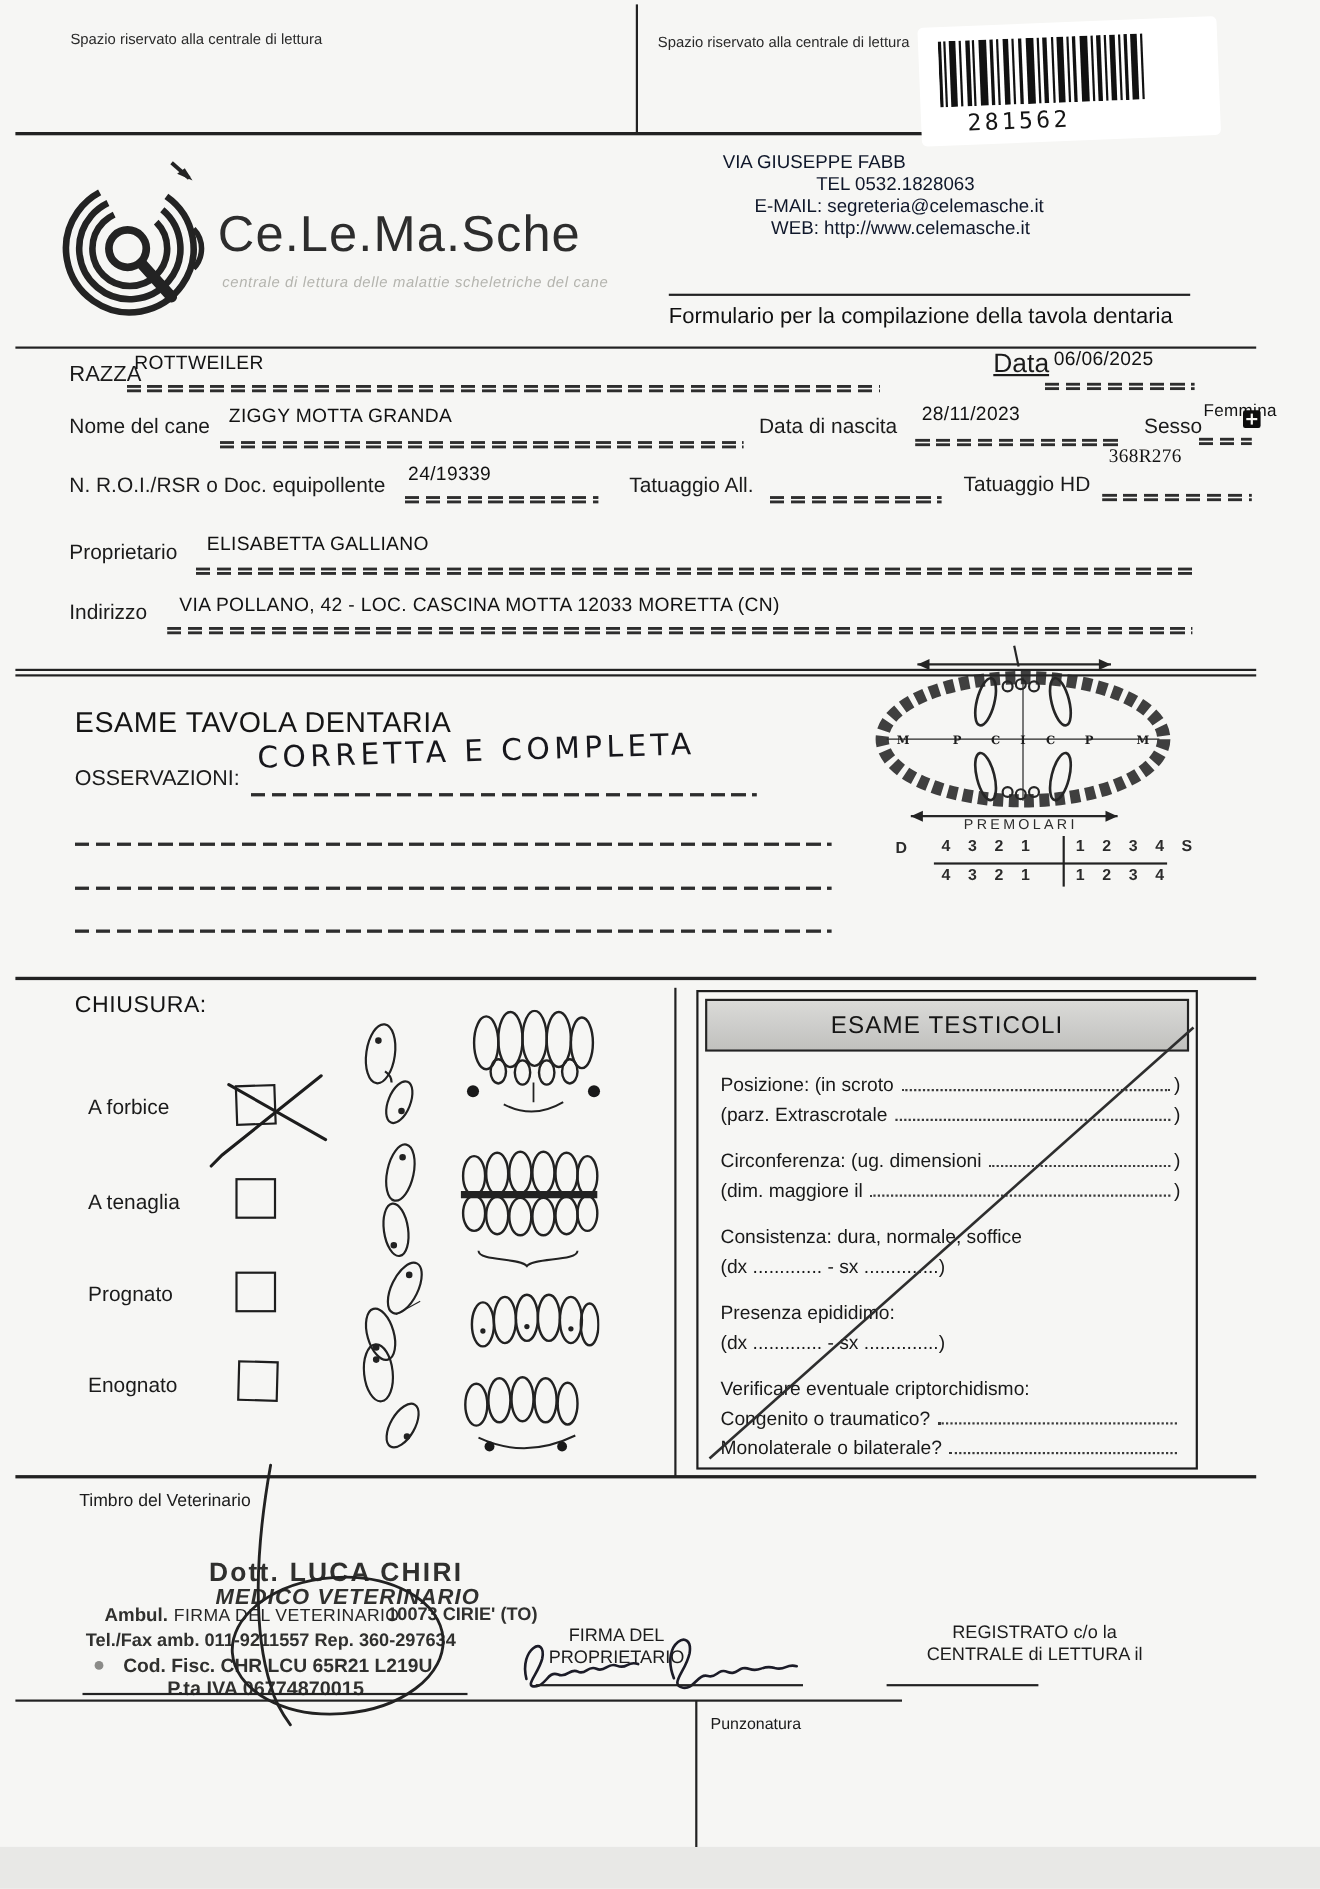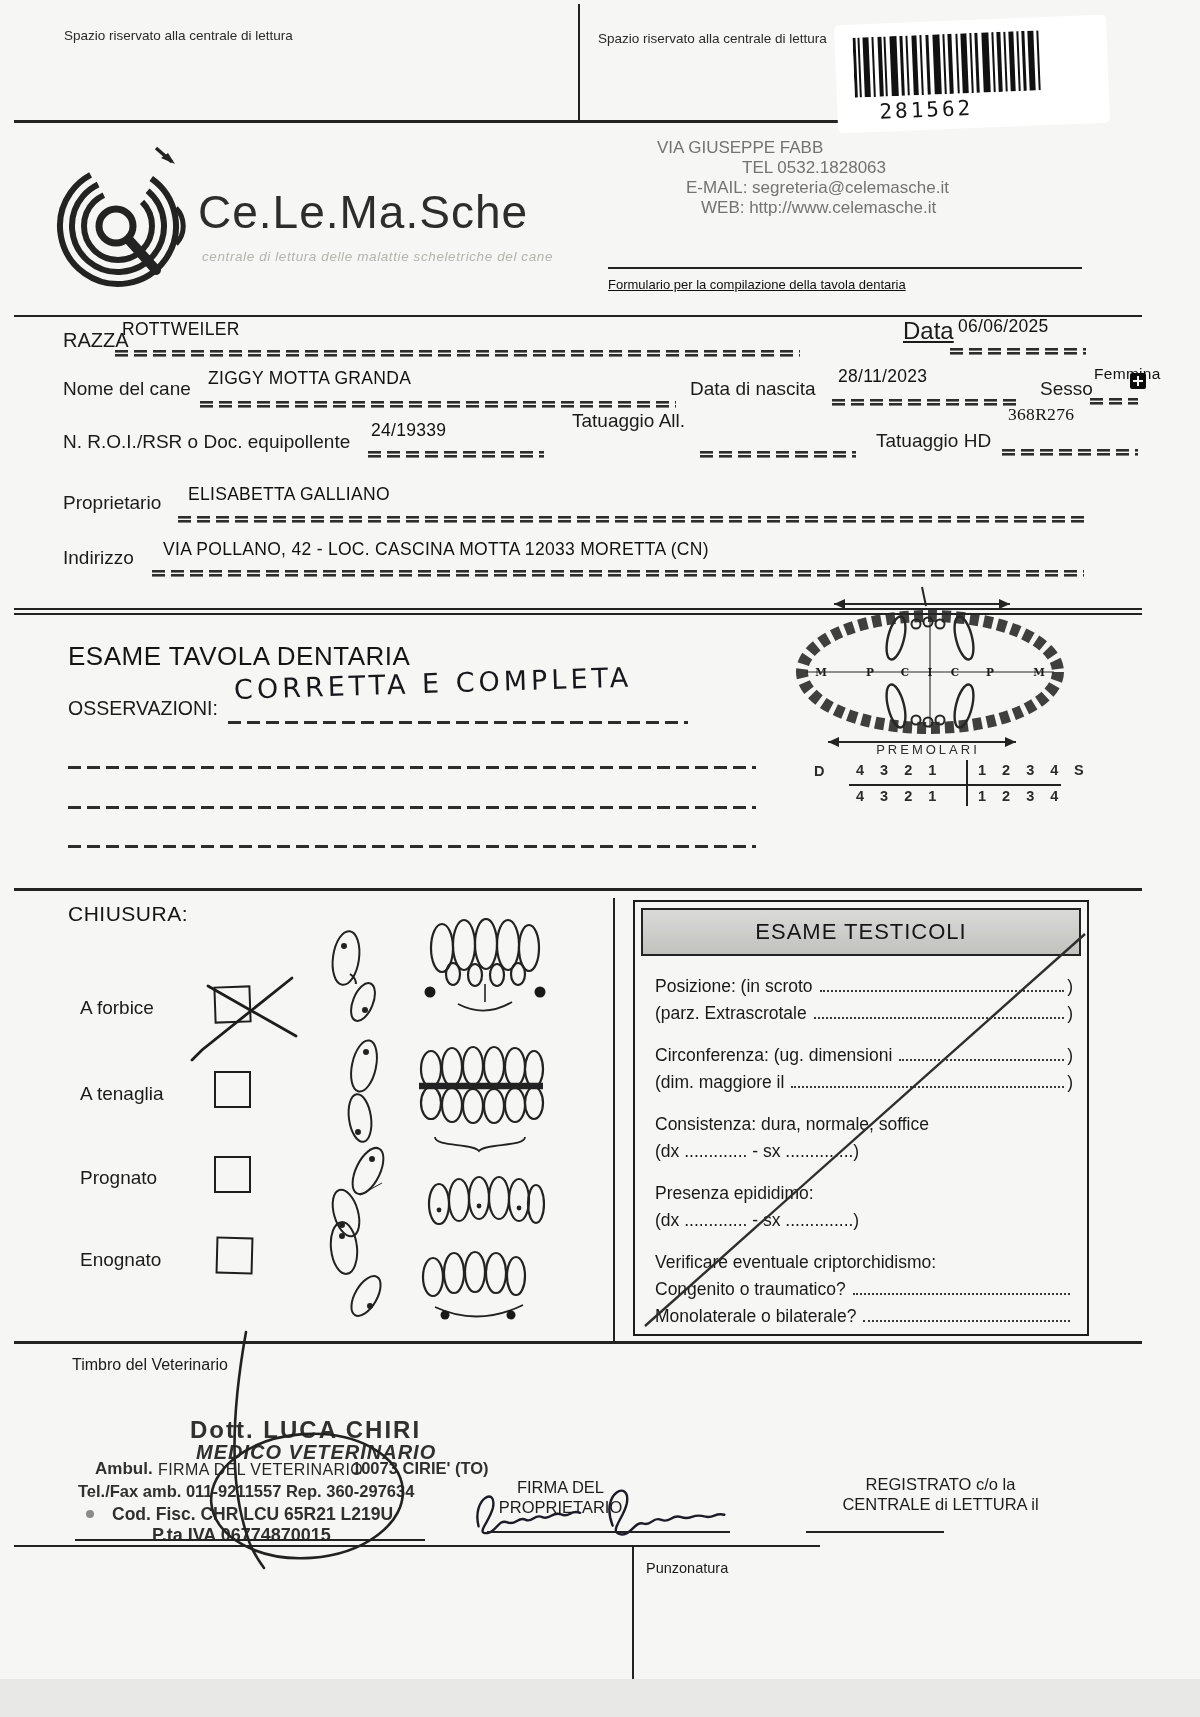--- a/index.html
+++ b/index.html
@@ -13,22 +13,22 @@
   .hr{background:#222;}
   
   .dash{height:7px;background-image:
       repeating-linear-gradient(90deg,#2d2d2d 0 13px,transparent 13px 19px),
       repeating-linear-gradient(90deg,#2d2d2d 0 13px,transparent 13px 19px);
       background-size:100% 2.6px,100% 2.6px;background-position:0 0,0 100%;background-repeat:no-repeat;}
   .dash1{height:3px;background-image:repeating-linear-gradient(90deg,#2d2d2d 0 13px,transparent 13px 19px);
       background-size:100% 3px;background-repeat:no-repeat;}
   .brand{font-size:46px;letter-spacing:1px;color:#2d2d2d;}
   .tagline{font-size:13.5px;color:#b4b4ae;letter-spacing:.6px;}
-  .contact{font-size:17px;color:#737373;}
-  .formtitle{font-size:13px;color:#101010;text-decoration:underline;}
+  .contact{font-size:17px;color:#0f172a;}
+  .formtitle{font-size:20px;color:#101010;}
   .sechead{font-size:26px;letter-spacing:.5px;color:#151515;}
   .hand{font-family:"DejaVu Sans",sans-serif;font-size:27px;letter-spacing:4px;color:#17171c;
         transform:rotate(-1.8deg);transform-origin:left center;}
   .cbx{width:33px;height:33px;border:2.6px solid #1e1e1e;background:transparent;}
   .tbox{border:2.2px solid #1d1d1d;}
   .thead{margin:6px;border:2px solid #232323;background:linear-gradient(#dadad8,#c1c1be);
          height:44px;display:flex;align-items:center;justify-content:center;
          font-size:22px;letter-spacing:1px;color:#161616;}
   .tbody{padding:11px 14px 0 20px;}
   .tl{display:flex;align-items:baseline;font-size:17.5px;color:#191919;line-height:27px;}
@@ -129,21 +129,21 @@
   <div class="abs val nw" style="left:838px;top:366px;">28/11/2023</div>
   <div class="abs dash" style="left:832px;top:399px;width:186px;"></div>
   <div class="abs lbl nw" style="left:1040px;top:378px;">Sesso</div>
   <div class="abs val nw" style="left:1094px;top:365px;font-size:15.5px;">Femmina</div>
   <div class="abs dash" style="left:1090px;top:398px;width:48px;"></div>
   <div class="abs marker" style="left:1130px;top:373px;"></div>
 
   <div class="abs lbl nw" style="left:63px;top:431px;">N. R.O.I./RSR o Doc. equipollente</div>
   <div class="abs val nw" style="left:371px;top:420px;">24/19339</div>
   <div class="abs dash" style="left:368px;top:451px;width:176px;"></div>
-  <div class="abs lbl nw" style="left:572px;top:410px;">Tatuaggio All.</div>
+  <div class="abs lbl nw" style="left:572px;top:431px;">Tatuaggio All.</div>
   <div class="abs dash" style="left:700px;top:451px;width:156px;"></div>
   <div class="abs lbl nw" style="left:876px;top:430px;">Tatuaggio HD</div>
   <div class="abs val nw" style="left:1008px;top:404px;font-family:Liberation Serif, serif;">368R276</div>
   <div class="abs dash" style="left:1002px;top:449px;width:136px;"></div>
 
   <div class="abs lbl nw" style="left:63px;top:492px;">Proprietario</div>
   <div class="abs val nw" style="left:188px;top:484px;">ELISABETTA GALLIANO</div>
   <div class="abs dash" style="left:178px;top:516px;width:906px;"></div>
 
   <div class="abs lbl nw" style="left:63px;top:547px;">Indirizzo</div>

